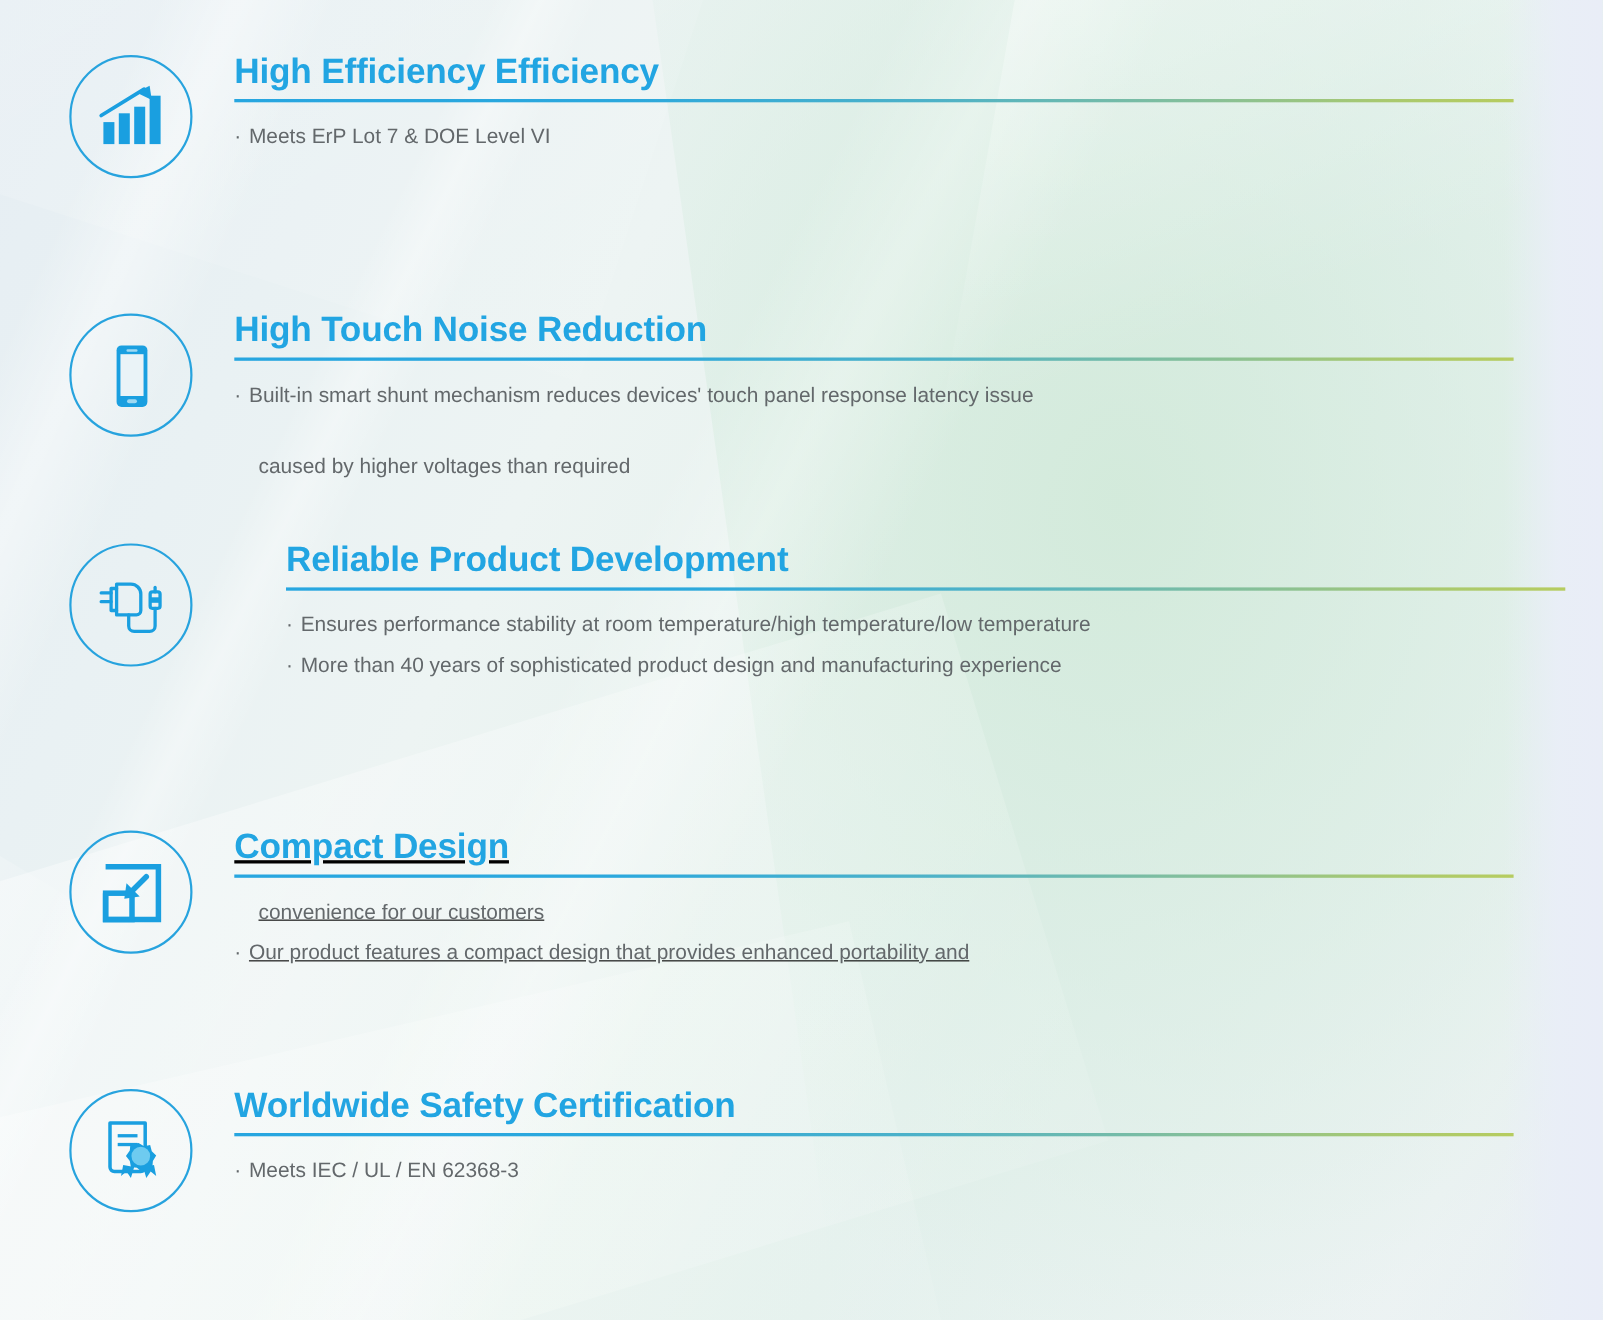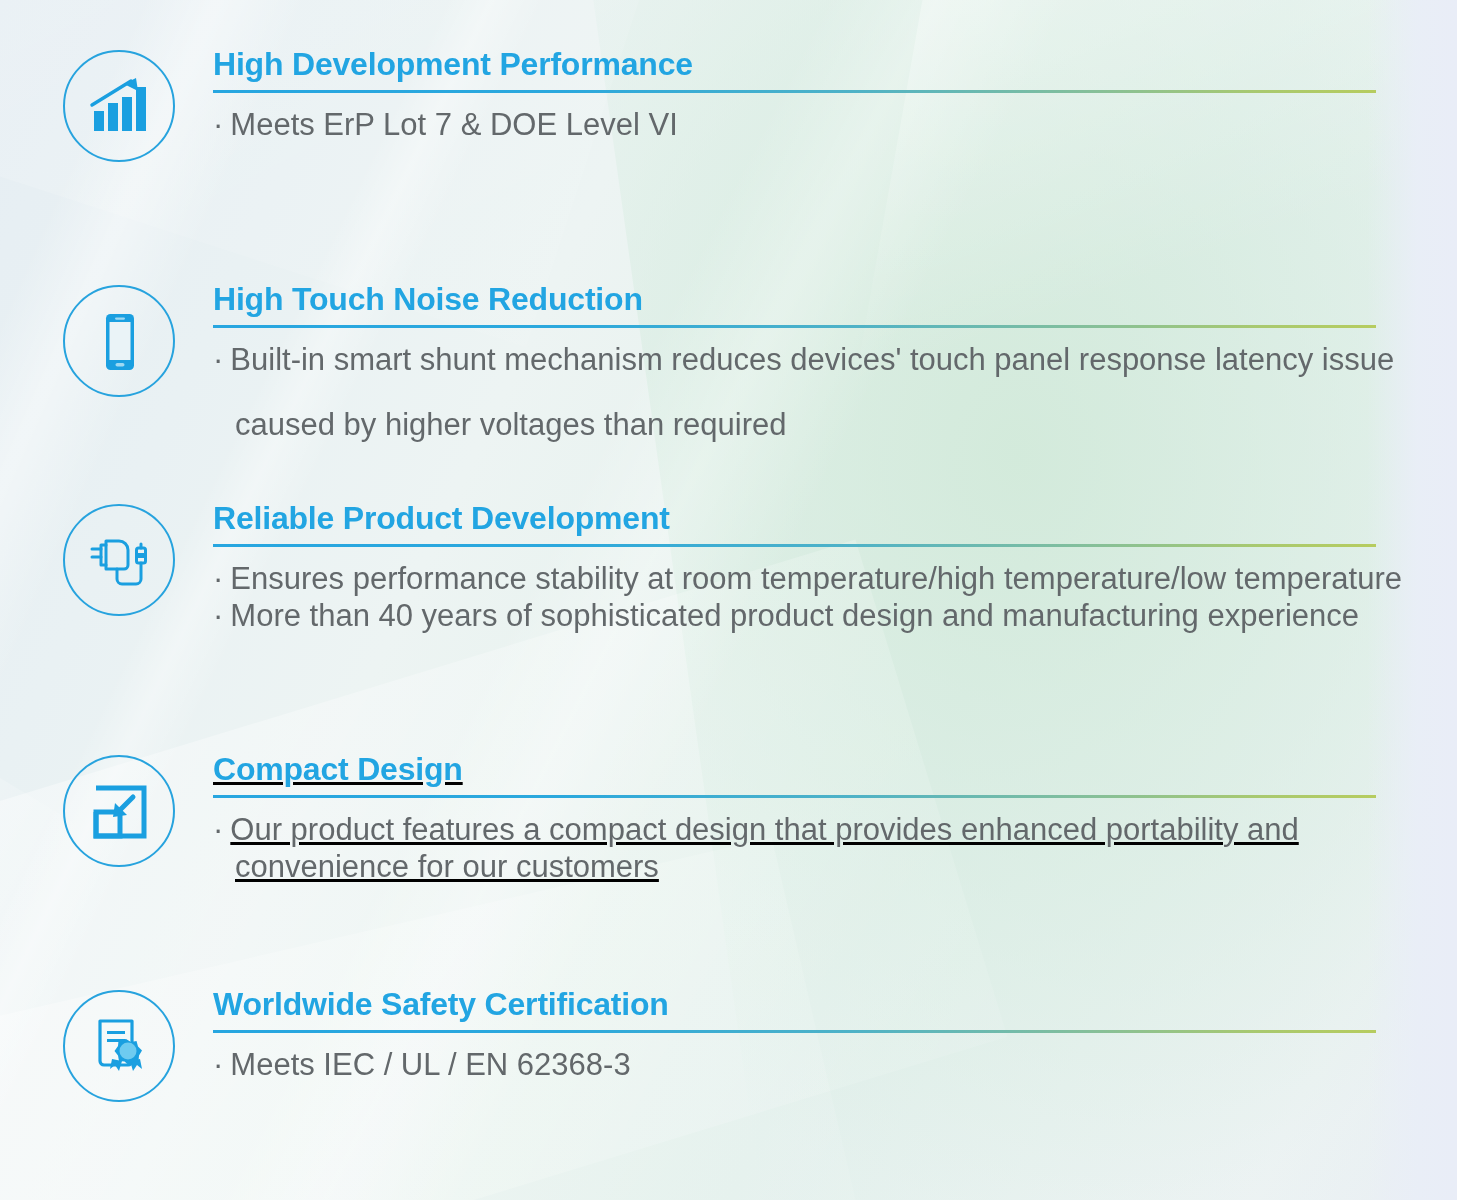--- a/index.html
+++ b/index.html
@@ -109,21 +109,21 @@
   .feature {
     position: absolute;
     left: 0;
     width: 1457px;
     display: flex;
     align-items: flex-start;
   }
 
   .f1 { top: 44px; }
   .f2 { top: 279px; }
-  .f3 { top: 498px; }
+  .f3 { top: 488px; gap: 47px; }
   .f4 { top: 749px; text-decoration: underline; }
   .f5 { top: 984px; }
 
   .icon-wrap {
     position: relative;
     width: 125px;
     height: 125px;
     margin-left: 57px;
     flex: 0 0 125px;
     display: flex;
@@ -170,21 +170,21 @@
       #4eb2c7 55%,
       #84bf9b 75%,
       #a9c96f 90%,
       #b6cc5f 100%);
   }
 
   .bullets {
     margin-top: 13px;
   }
   .bullet {
-    font-size: 31px;
+    font-size: 19px;
     color: #63686b;
     line-height: 37px;
     letter-spacing: 0px;
     max-width: 1200px;
   }
   .bullet .dot {
     display: inline-block;
     margin-right: 7px;
   }
 </style>
@@ -214,21 +214,21 @@
       <svg class="icon-glyph" viewBox="0 0 68 68">
         <rect x="8" y="38" width="10" height="20" fill="#1a9fe0"></rect>
         <rect x="22" y="30" width="10" height="28" fill="#1a9fe0"></rect>
         <rect x="36" y="24" width="10" height="34" fill="#1a9fe0"></rect>
         <rect x="50" y="14" width="10" height="44" fill="#1a9fe0"></rect>
         <path d="M6 32 L45 8" stroke="#1a9fe0" stroke-width="3.4" fill="none" stroke-linecap="round"></path>
         <path d="M50 5 L52 18 L38 11 Z" fill="#1a9fe0"></path>
       </svg>
     </div>
     <div class="body-col">
-      <div class="feature-title">High Development Performance</div>
+      <div class="feature-title">High Efficiency Efficiency</div>
       <div class="divider"></div>
       <div class="bullets">
         <div class="bullet">
           <span class="dot">·</span><span>Meets ErP Lot 7 &amp; DOE Level VI</span>
         </div>
       </div>
     </div>
   </div>
 
   <div class="feature f2">
@@ -290,24 +290,24 @@
         <path d="M10 10 H58 V58 H10 V34" fill="none" stroke="#1a9fe0" stroke-width="5"></path>
         <rect x="10" y="34" width="24" height="24" fill="none" stroke="#1a9fe0" stroke-width="5"></rect>
         <path d="M47 19 L31 35" stroke="#1a9fe0" stroke-width="5" stroke-linecap="round"></path>
         <path d="M27 39 L29 25 L41 37 Z" fill="#1a9fe0"></path>
       </svg>
     </div>
     <div class="body-col">
       <div class="feature-title">Compact Design</div>
       <div class="divider"></div>
       <div class="bullets">
+        <div class="bullet" style="padding-left:22px;">convenience for our customers</div>
         <div class="bullet">
           <span class="dot">·</span><span>Our product features a compact design that provides enhanced portability and</span>
         </div>
-        <div class="bullet" style="padding-left:22px;">convenience for our customers</div>
       </div>
     </div>
   </div>
 
   <div class="feature f5">
     <div class="icon-wrap">
       <div class="icon-circle"></div>
       <svg class="icon-glyph" viewBox="0 0 68 68">
         <path d="M14 8 H46 V48 a4 4 0 0 1 -4 4 H18 a4 4 0 0 1 -4 -4 Z" fill="none" stroke="#1a9fe0" stroke-width="3.2" stroke-linejoin="round"></path>
         <rect x="21" y="18" width="18" height="3" fill="#1a9fe0"></rect>

